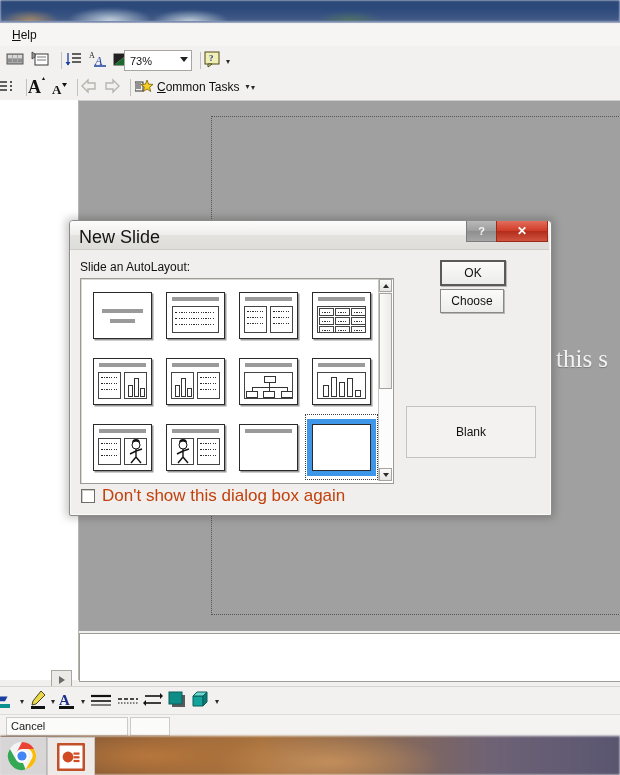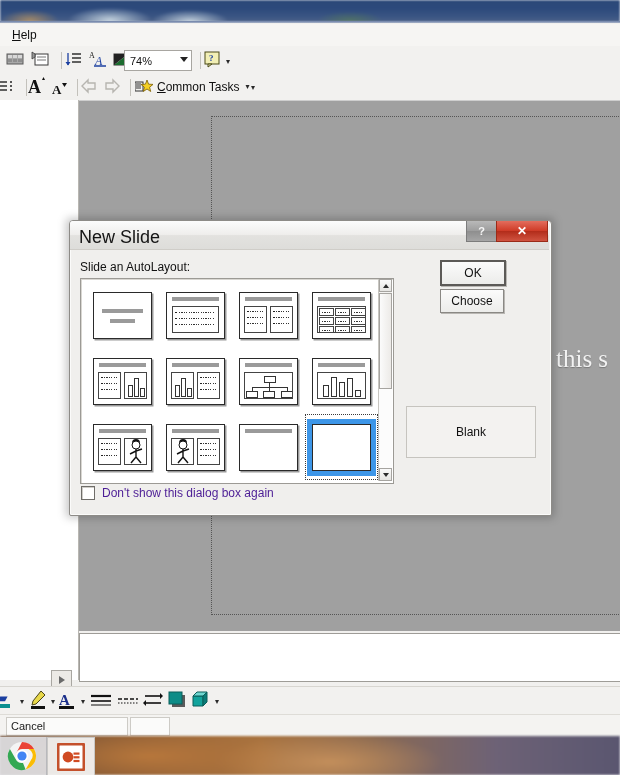--- a/index.html
+++ b/index.html
@@ -178,21 +178,21 @@
   #btn-ok{left:440px;top:260px;border:2px solid #5c5a57;text-align:center;}
   #btn-cancel{left:440px;top:289px;}
 
   
   #preview-box{left:406px;top:406px;width:128px;height:50px;background:#f3f2f0;border:1px solid #c6c4bf;display:flex;align-items:center;justify-content:center;}
   #preview-label{font-size:12px;color:#111;}
 
   
   #chk-row{left:81px;top:486px;display:flex;align-items:center;gap:7px;}
   #chk-box{width:12px;height:12px;background:#ffffff;border:1px solid #6f6d69;box-shadow:inset 1px 1px 0 #cfcdc8;}
-  #chk-label{font-size:12px;color:#4c1d95;}
+  #chk-label{font-size:17px;color:#c2410c;}
 </style>
 </head>
 <body>
 
 <div class="abs" id="wallpaper-top"></div>
 <div class="abs" id="wallpaper-top-edge"></div>
 
 <div class="abs" id="app-window"></div>
 
 <div class="abs" id="menubar"></div>
@@ -239,21 +239,21 @@
     </svg>
 </div>
 <div class="abs" style="left:112px;top:50px;width:19px;height:18px;">
   <svg width="19" height="18" viewBox="0 0 19 18">
       <rect x="2" y="4" width="14" height="11" fill="#fff" stroke="#333"></rect>
       <path d="M2 15 L16 15 L16 4 Z" fill="#1b6b2e"></path>
       <path d="M2 15 L2 4 L16 4 Z" fill="#222"></path>
     </svg>
 </div>
 <div class="abs" id="zoom-combo">
-  <span id="zoom-value">74%</span>
+  <span id="zoom-value">73%</span>
   <span id="zoom-arrow"></span>
 </div>
 <div class="abs sep" style="left:196px;top:52px;"></div>
 <div class="abs" style="left:203px;top:50px;width:19px;height:18px;">
   <svg width="19" height="18" viewBox="0 0 19 18">
       <rect x="2" y="2" width="14" height="12" fill="#f2efb5" stroke="#4a4a18"></rect>
       <path d="M5 14 L5 17 L9 14 Z" fill="#f2efb5" stroke="#4a4a18"></path>
       <text x="6" y="11" font-size="9" fill="#1b3fa0" font-family="serif" font-weight="bold">?</text>
     </svg>
 </div>

